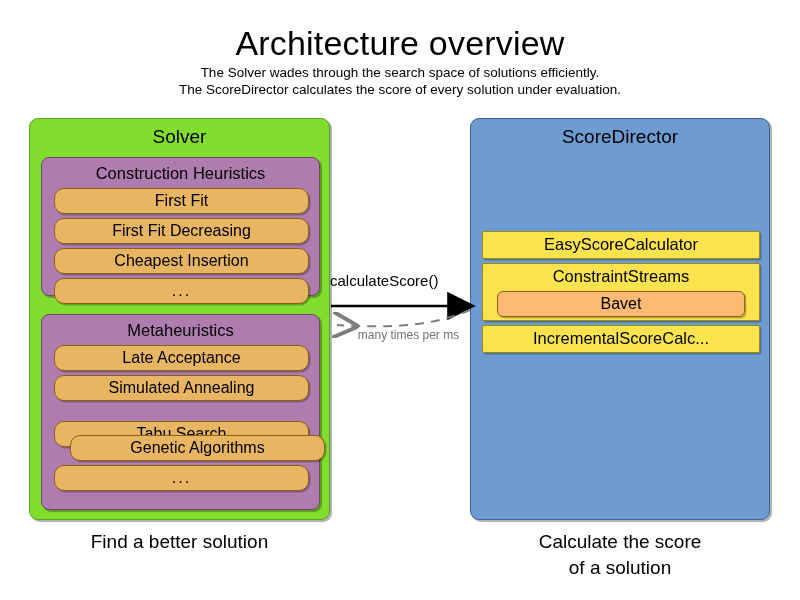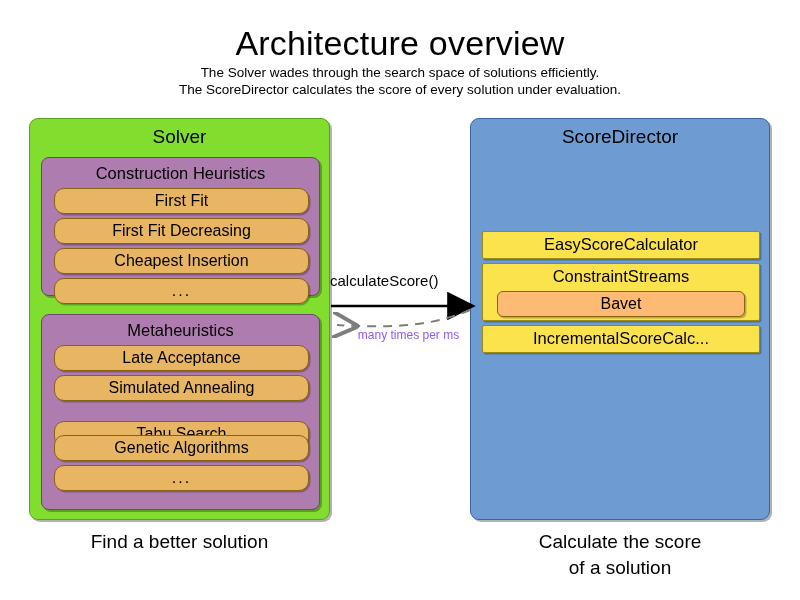--- a/index.html
+++ b/index.html
@@ -158,21 +158,21 @@
     line-height: 20px;
   }
   #label-many-times {
     position: absolute;
     left: 336px;
     top: 327px;
     width: 145px;
     text-align: center;
     font-size: 12px;
     line-height: 16px;
-    color: #8b5cf6;
+    color: #737373;
   }
 
   
   .caption {
     position: absolute;
     text-align: center;
     font-size: 19px;
     line-height: 26px;
   }
   #caption-solver        { left: 29px; top: 529px; width: 301px; }
@@ -196,21 +196,21 @@
     <div class="item-box" style="top:60px;">First Fit Decreasing</div>
     <div class="item-box" style="top:90px;">Cheapest Insertion</div>
     <div class="item-box ellipsis" style="top:120px;">...</div>
   </div>
 
   <div class="group-box" id="group-metaheuristics">
     <div class="group-title">Metaheuristics</div>
     <div class="item-box" style="top:30px;">Late Acceptance</div>
     <div class="item-box" style="top:60px;">Simulated Annealing</div>
     <div class="item-box" style="top:106px;">Tabu Search</div>
-    <div class="item-box" style="top:120px;">Genetic Algorithms</div>
+    <div class="item-box" style="top:120px;margin-left:16px;">Genetic Algorithms</div>
     <div class="item-box ellipsis" style="top:150px;">...</div>
   </div>
 </div>
 
 <div class="panel" id="scoredirector-panel">
   <div class="panel-title">ScoreDirector</div>
 
   <div class="calc-box" id="calc-easy">
     <span>EasyScoreCalculator</span>
   </div>

